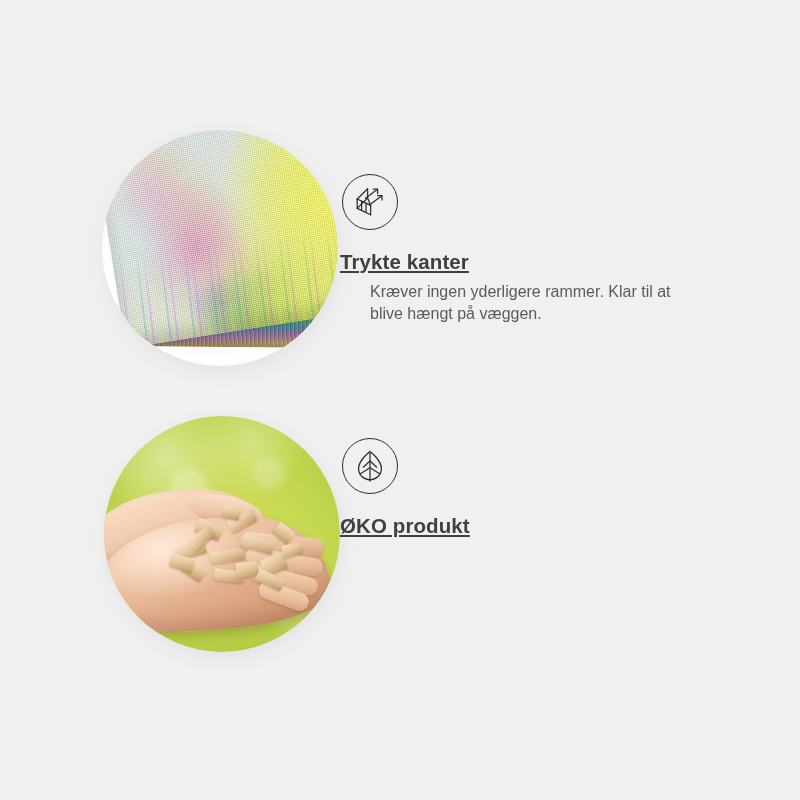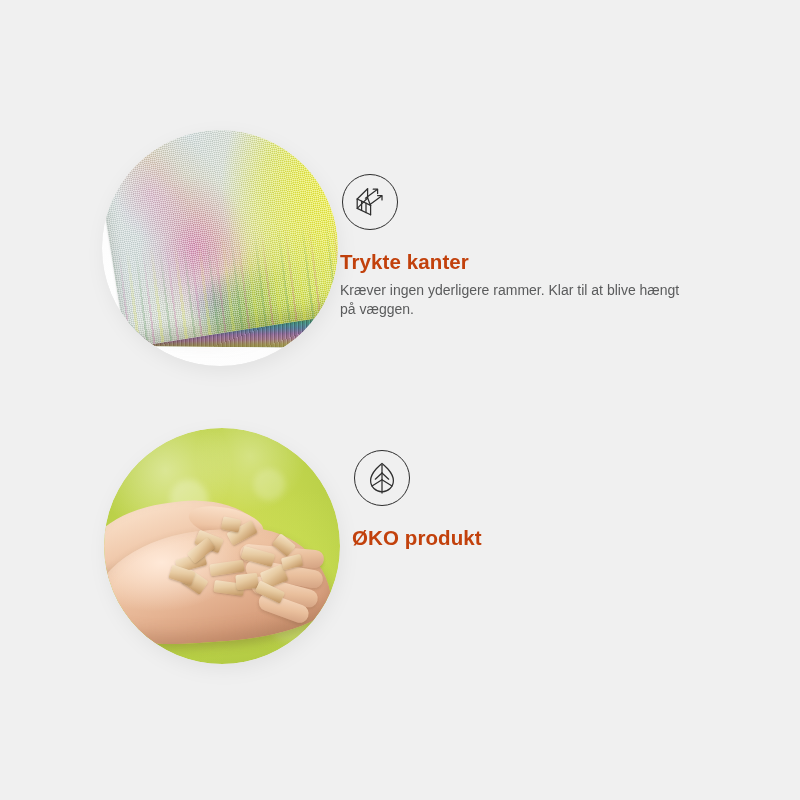--- a/index.html
+++ b/index.html
@@ -26,21 +26,21 @@
   }
 
   
   .feature {
     position: absolute;
     display: flex;
     align-items: flex-start;
   }
 
   #feature-0 { left: 0px;  top: 130px; }
-  #feature-1 { left: 0px;  top: 426px; gap: 12px; }
+  #feature-1 { left: 0px;  top: 414px; }
 
   
   .photo-wrap {
     position: relative;
     width: 340px;
     height: 240px;
     flex: 0 0 340px;
   }
 
   .photo {
@@ -272,32 +272,34 @@
     justify-content: center;
     margin: 44px 0 20px 2px;
   }
   #feature-1 .icon-badge { margin-top: 24px; }
 
   .icon-badge svg { display: block; }
 
   .feature-title {
     font-size: 20.5px;
     font-weight: 700;
-    color: #c2410c;
+    color: #404040;
     letter-spacing: 0.1px;
     margin-bottom: 7px;
     white-space: nowrap;
+    text-decoration: underline;
   }
 
   .feature-desc {
-    font-size: 14px;
+    font-size: 16px;
     line-height: 1.36;
     color: #5a5b5c;
     max-width: 368px;
     white-space: pre-line;
+    margin-left: 30px;
   }
 </style>
 </head>
 <body>
 
 <div class="page">
 
   <section class="feature" id="feature-0">
 
     <div class="photo-wrap">

